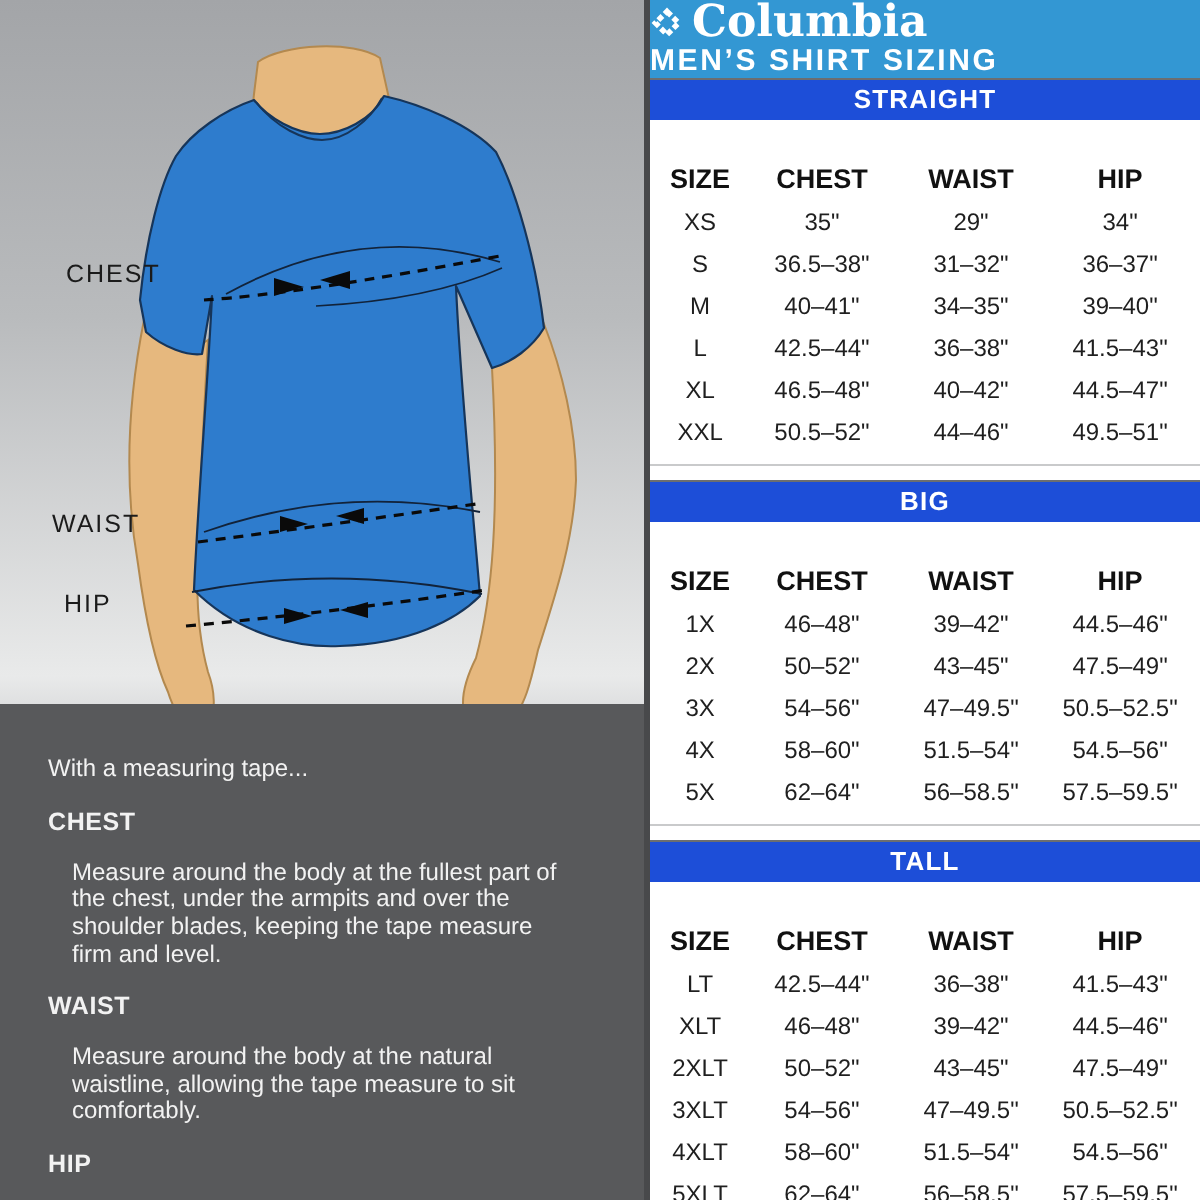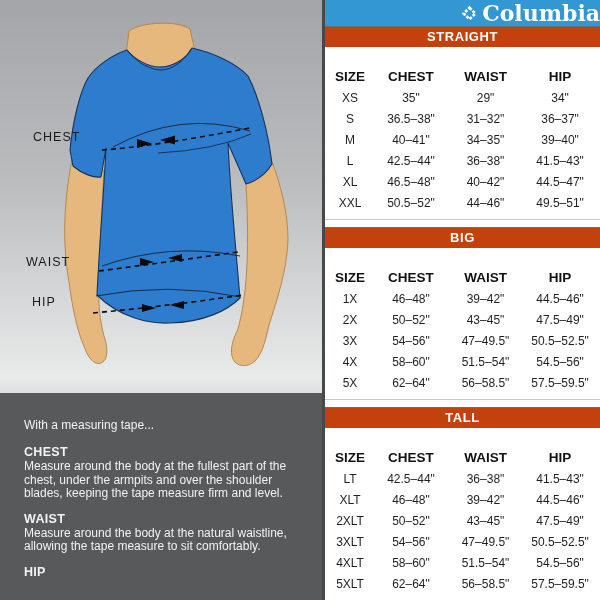--- a/index.html
+++ b/index.html
@@ -12,32 +12,32 @@
   .figure-area svg{position:absolute;top:0;left:0;}
   .measure-label{position:absolute;color:#1b1b1b;font-size:12.5px;letter-spacing:1px;}
   .lbl-chest{left:33px;top:130px;}
   .lbl-waist{left:26px;top:255px;}
   .lbl-hip{left:32px;top:295px;}
 
   .instructions{flex:1;background:#58595b;color:#f2f2f2;padding:25px 28px 0 24px;}
   .instr-intro{font-size:12px;margin:0 0 13px 0;}
   .instr-block{margin:0 0 11px 0;}
   .instr-heading{font-size:12.5px;font-weight:bold;letter-spacing:.3px;margin:0 0 1px 0;}
-  .instr-body{font-size:12px;line-height:13.6px;margin:0;}
+  .instr-body{font-size:12px;line-height:13.6px;margin:12px;}
 
   
   .right-col{position:relative;width:275px;flex:1;background:#fff;border-left:3px solid #48494b;display:flex;flex-direction:column;}
-  .blue-header{height:58px;background:#3397d3;color:#fff;display:flex;flex-direction:column;align-items:flex-end;justify-content:center;gap:1px;}
+  .blue-header{height:58px;background:#3397d3;color:#fff;display:flex;flex-direction:column;align-items:flex-start;justify-content:center;gap:1px;}
   .brand-row{display:flex;align-items:center;gap:4px;}
   .brand-name{font-family:"DejaVu Serif","Liberation Serif",serif;font-weight:bold;font-size:22px;line-height:22px;}
   .brand-mark{width:17px;height:17px;display:block;}
   .sizing-title{font-size:15px;font-weight:bold;letter-spacing:1.3px;line-height:16px;}
 
   .size-section{background:#fff;}
-  .section-bar{height:20px;background:#c2410c;color:#fff;font-weight:bold;font-size:13px;letter-spacing:.6px;text-align:center;line-height:20px;border-top:1px solid #6c6e70;}
+  .section-bar{height:20px;background:#1d4ed8;color:#fff;font-weight:bold;font-size:13px;letter-spacing:.6px;text-align:center;line-height:20px;border-top:1px solid #6c6e70;}
   .size-table{padding:18px 2px 6px 2px;}
   .size-section:not(:last-child) .size-table{border-bottom:1px solid #c9cacb;margin-bottom:7px;}
   .trow{display:flex;height:21px;align-items:center;color:#1f1f1f;font-size:12px;}
   .trow.thead{height:22px;font-weight:bold;font-size:13.5px;color:#111;}
   .tcell{text-align:center;white-space:nowrap;overflow:visible;}
   .tcell:nth-child(1){width:17%;}
   .tcell:nth-child(2){width:28%;}
   .tcell:nth-child(3){width:27%;}
   .tcell:nth-child(4){width:28%;}
 </style>
@@ -100,20 +100,21 @@
 
   <div class="right-col">
 
     <div class="blue-header">
       <div class="brand-row">
         <svg class="brand-mark" viewBox="0 0 20 20">
           <rect x="5.2" y="5.2" width="9.6" height="9.6" fill="none" stroke="#ffffff" stroke-width="3.2" stroke-dasharray="3.4 1.8" transform="rotate(45 10 10)"></rect>
         </svg>
         <span class="brand-name">Columbia</span>
       </div>
+      <div class="sizing-title">MEN’S SHIRT SIZING</div>
     </div>
 
     <div class="size-section">
       <div class="section-bar">STRAIGHT</div>
       <div class="size-table">
           <div class="trow thead">
             <span class="tcell">SIZE</span>
             <span class="tcell">CHEST</span>
             <span class="tcell">WAIST</span>
             <span class="tcell">HIP</span>

